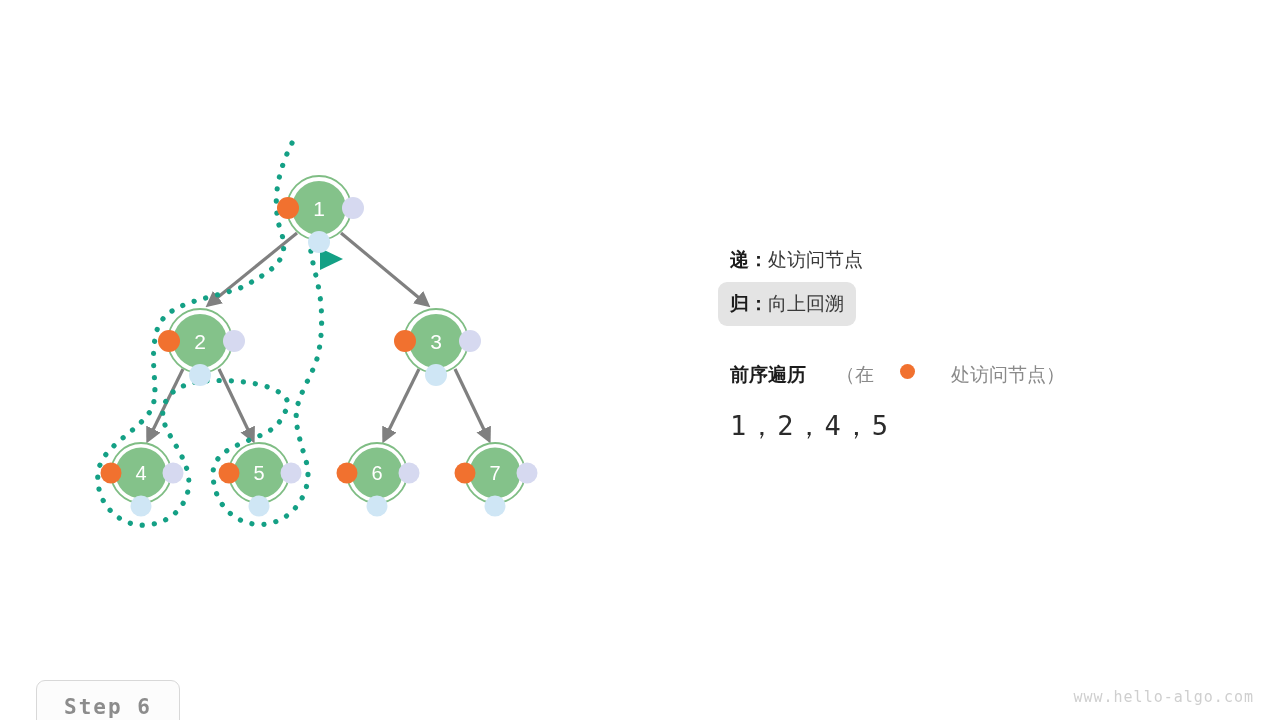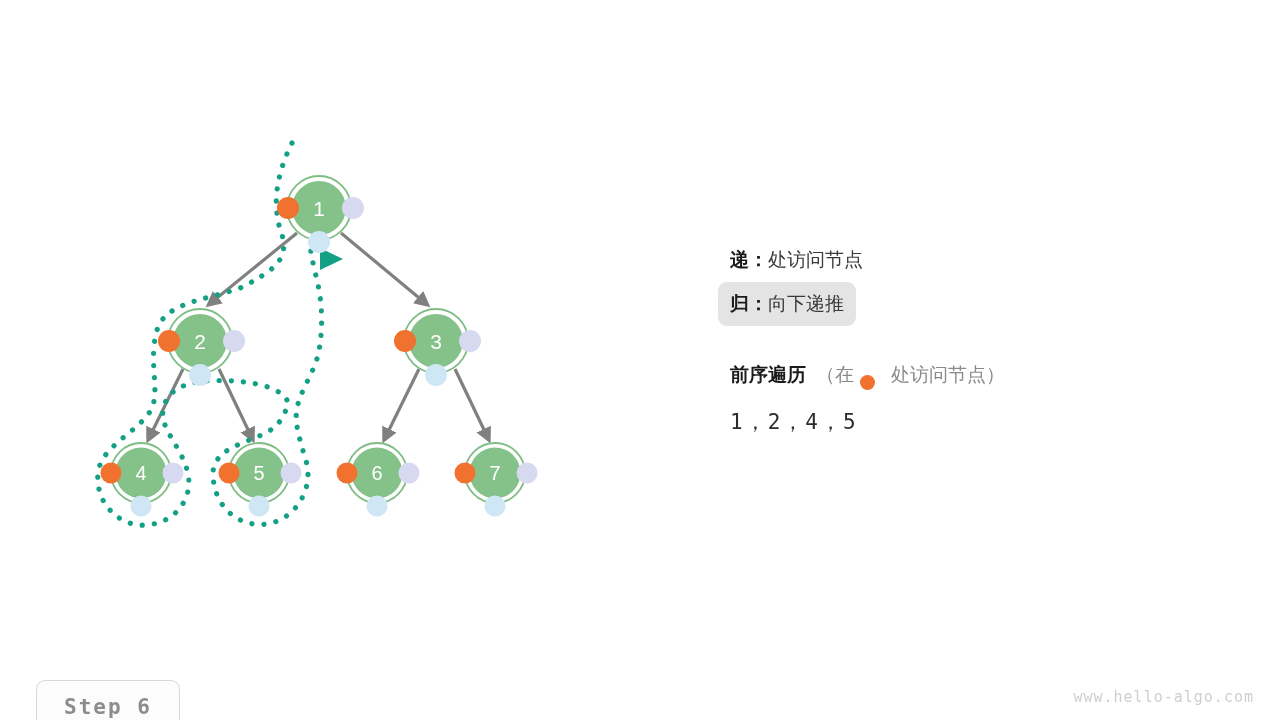--- a/index.html
+++ b/index.html
@@ -62,21 +62,22 @@
     position: absolute;
     left: 730px;
     top: 362px;
     width: 460px;
   }
   .traverse-title {
     font-size: 19px;
     color: #2b2b2b;
     white-space: nowrap;
     display: flex;
-    align-items: flex-end;
+    align-items: flex-start;
+    gap: 20px;
   }
   .traverse-title .tname {
     font-weight: bold;
     color: #1c1c1c;
   }
   .traverse-title .tparen {
     color: #8a8a8a;
     font-weight: normal;
     margin-left: 10px;
   }
@@ -86,21 +87,21 @@
     height: 15px;
     border-radius: 50%;
     background: #f1712f;
     margin: 0 6px;
     position: relative;
     top: 2px;
   }
   .traverse-values {
     margin-top: 20px;
     font-family: "DejaVu Sans Mono", "Liberation Mono", monospace;
-    font-size: 21px;
+    font-size: 27px;
     letter-spacing: 2px;
     color: #2b2b2b;
   }
 
   
   .step-badge {
     position: absolute;
     left: 36px;
     top: 639px;
     width: 144px;
@@ -244,21 +245,21 @@
   </g>
 </svg>
 
 <div class="legend">
   <div class="legend-line plain">
     <span class="term">递：</span>
     <span class="desc">处访问节点</span>
   </div>
   <div class="legend-line highlight">
     <span class="term">归：</span>
-    <span class="desc">向下递推</span>
+    <span class="desc">向上回溯</span>
   </div>
 </div>
 
 <div class="traverse-block">
   <div class="traverse-title">
     <span class="tname">前序遍历</span>
     <span class="tparen">（在</span>
     <span class="inline-dot"></span>
     <span class="tparen" style="margin-left:10px">处访问节点）</span>
   </div>

